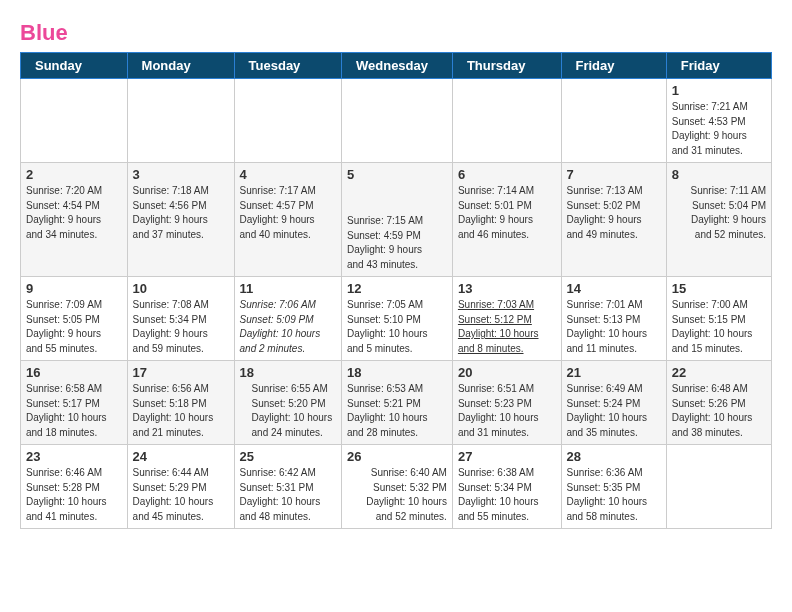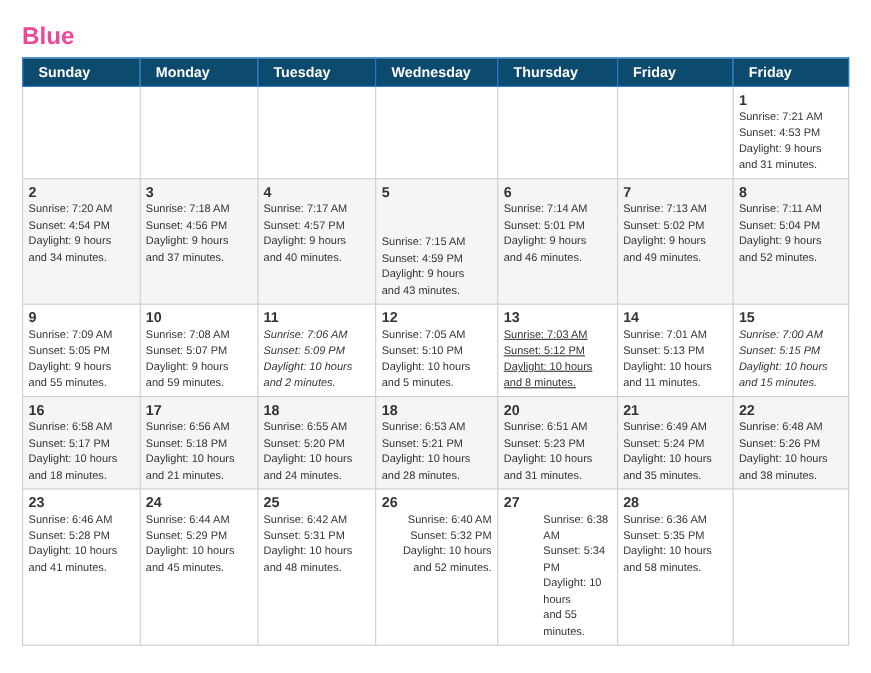--- a/index.html
+++ b/index.html
@@ -166,38 +166,38 @@
           </td>
           <td>
             <span class="day-num">7</span>
             <div class="day-info" style="white-space: pre-line;">Sunrise: 7:13 AM
 Sunset: 5:02 PM
 Daylight: 9 hours
 and 49 minutes.</div>
           </td>
           <td>
             <span class="day-num">8</span>
-            <div class="day-info" style="white-space: pre-line;">Sunrise: 7:11 AM
+            <div class="day-info" style="white-space: pre-line; text-align: right;">Sunrise: 7:11 AM
 Sunset: 5:04 PM
 Daylight: 9 hours
 and 52 minutes.</div>
           </td>
         </tr>
         <tr>
           <td>
             <span class="day-num">9</span>
             <div class="day-info" style="white-space: pre-line;">Sunrise: 7:09 AM
 Sunset: 5:05 PM
 Daylight: 9 hours
 and 55 minutes.</div>
           </td>
           <td>
             <span class="day-num">10</span>
             <div class="day-info" style="white-space: pre-line;">Sunrise: 7:08 AM
-Sunset: 5:07 PM
+Sunset: 5:34 PM
 Daylight: 9 hours
 and 59 minutes.</div>
           </td>
           <td>
             <span class="day-num">11</span>
             <div class="day-info" style="white-space: pre-line; font-style: italic;">Sunrise: 7:06 AM
 Sunset: 5:09 PM
 Daylight: 10 hours
 and 2 minutes.</div>
           </td>
@@ -217,21 +217,21 @@
           </td>
           <td>
             <span class="day-num">14</span>
             <div class="day-info" style="white-space: pre-line;">Sunrise: 7:01 AM
 Sunset: 5:13 PM
 Daylight: 10 hours
 and 11 minutes.</div>
           </td>
           <td>
             <span class="day-num">15</span>
-            <div class="day-info" style="white-space: pre-line; font-style: italic;">Sunrise: 7:00 AM
+            <div class="day-info" style="white-space: pre-line;">Sunrise: 7:00 AM
 Sunset: 5:15 PM
 Daylight: 10 hours
 and 15 minutes.</div>
           </td>
         </tr>
         <tr>
           <td>
             <span class="day-num">16</span>
             <div class="day-info" style="white-space: pre-line;">Sunrise: 6:58 AM
 Sunset: 5:17 PM
@@ -240,21 +240,21 @@
           </td>
           <td>
             <span class="day-num">17</span>
             <div class="day-info" style="white-space: pre-line;">Sunrise: 6:56 AM
 Sunset: 5:18 PM
 Daylight: 10 hours
 and 21 minutes.</div>
           </td>
           <td>
             <span class="day-num">18</span>
-            <div class="day-info" style="white-space: pre-line;">Sunrise: 6:55 AM
+            <div class="day-info" style="white-space: pre-line; margin-left: 12px;">Sunrise: 6:55 AM
 Sunset: 5:20 PM
 Daylight: 10 hours
 and 24 minutes.</div>
           </td>
           <td>
             <span class="day-num">18</span>
             <div class="day-info" style="white-space: pre-line;">Sunrise: 6:53 AM
 Sunset: 5:21 PM
 Daylight: 10 hours
 and 28 minutes.</div>
@@ -305,21 +305,21 @@
           </td>
           <td>
             <span class="day-num">26</span>
             <div class="day-info" style="white-space: pre-line; text-align: right;">Sunrise: 6:40 AM
 Sunset: 5:32 PM
 Daylight: 10 hours
 and 52 minutes.</div>
           </td>
           <td>
             <span class="day-num">27</span>
-            <div class="day-info" style="white-space: pre-line; margin-left: 36px;">Sunrise: 6:38 AM
+            <div class="day-info" style="white-space: pre-line;">Sunrise: 6:38 AM
 Sunset: 5:34 PM
 Daylight: 10 hours
 and 55 minutes.</div>
           </td>
           <td>
             <span class="day-num">28</span>
             <div class="day-info" style="white-space: pre-line;">Sunrise: 6:36 AM
 Sunset: 5:35 PM
 Daylight: 10 hours
 and 58 minutes.</div>

